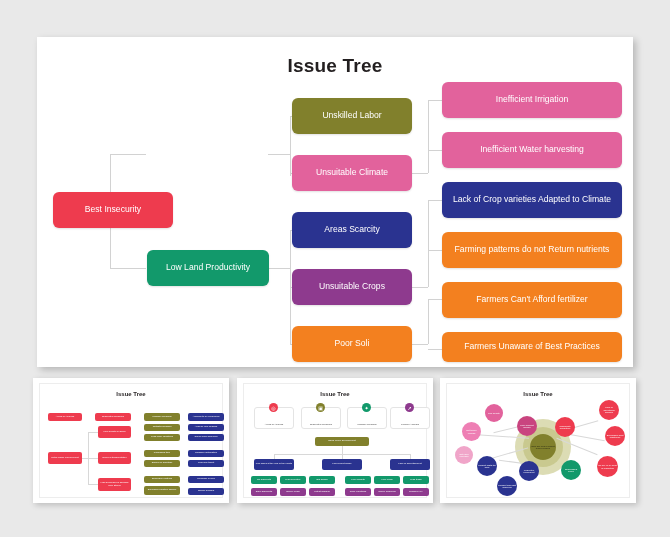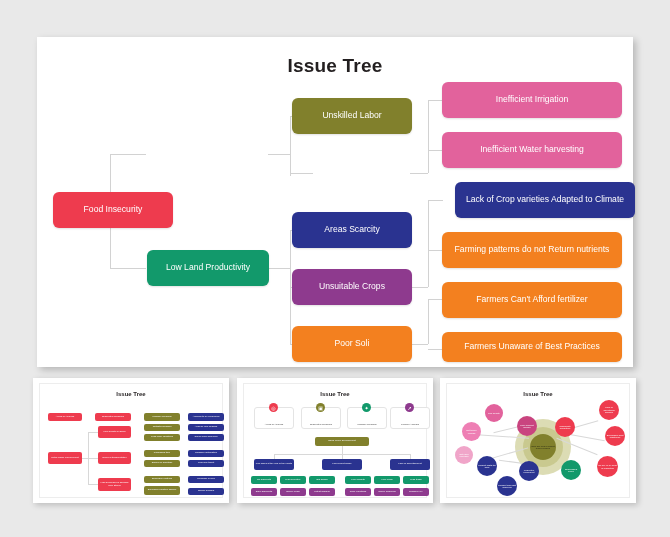--- a/index.html
+++ b/index.html
@@ -118,32 +118,33 @@
   <div class="conn h" style="left:373px;top:250px;width:18px;"></div>
   <div class="conn v" style="left:391px;top:163px;height:87px;"></div>
   <div class="conn h" style="left:391px;top:163px;width:15px;"></div>
   <div class="conn h" style="left:391px;top:213px;width:15px;"></div>
 
   <div class="conn h" style="left:373px;top:307px;width:18px;"></div>
   <div class="conn v" style="left:391px;top:262px;height:45px;"></div>
   <div class="conn h" style="left:391px;top:262px;width:15px;"></div>
   <div class="conn h" style="left:391px;top:312px;width:15px;"></div>
 
-  <div class="node" style="left:16px;top:155px;width:120px;height:36px;background:#ee3b4e;">Food Insecurity</div>
+  <div class="node" style="left:16px;top:155px;width:120px;height:36px;background:#ee3b4e;">Best Insecurity</div>
 
   <div class="node" style="left:110px;top:213px;width:122px;height:36px;background:#12996b;">Low Land Productivity</div>
 
   <div class="node" style="left:255px;top:61px;width:120px;height:36px;background:#81802c;">Unskilled Labor</div>
+  <div class="node" style="left:255px;top:118px;width:120px;height:36px;background:#e2629c;">Unsuitable Climate</div>
   <div class="node" style="left:255px;top:175px;width:120px;height:36px;background:#2a3390;">Areas Scarcity</div>
   <div class="node" style="left:255px;top:232px;width:120px;height:36px;background:#8e3a8e;">Unsuitable Crops</div>
   <div class="node" style="left:255px;top:289px;width:120px;height:36px;background:#f3801f;">Poor Soli</div>
 
   <div class="node" style="left:405px;top:45px;width:180px;height:36px;background:#e2629c;">Inefficient Irrigation</div>
   <div class="node" style="left:405px;top:95px;width:180px;height:36px;background:#e2629c;">Inefficient Water harvesting</div>
-  <div class="node" style="left:418px;top:145px;width:180px;height:36px;background:#2a3390;">Lack of Crop varieties Adapted to Climate</div>
+  <div class="node" style="left:405px;top:145px;width:180px;height:36px;background:#2a3390;">Lack of Crop varieties Adapted to Climate</div>
   <div class="node" style="left:405px;top:195px;width:180px;height:36px;background:#f3801f;">Farming patterns do  not Return nutrients</div>
   <div class="node" style="left:405px;top:245px;width:180px;height:36px;background:#f3801f;">Farmers Can't Afford fertilizer</div>
   <div class="node" style="left:405px;top:295px;width:180px;height:30px;background:#f3801f;">Farmers Unaware of Best Practices</div>
 </div>
 
 <div class="thumb" id="thumb-1">
   <div class="thumb-inner">
     <div class="thumb-title">Issue Tree</div>
 
     <div class="tconn v" style="left:48px;top:48px;height:52px;"></div>

